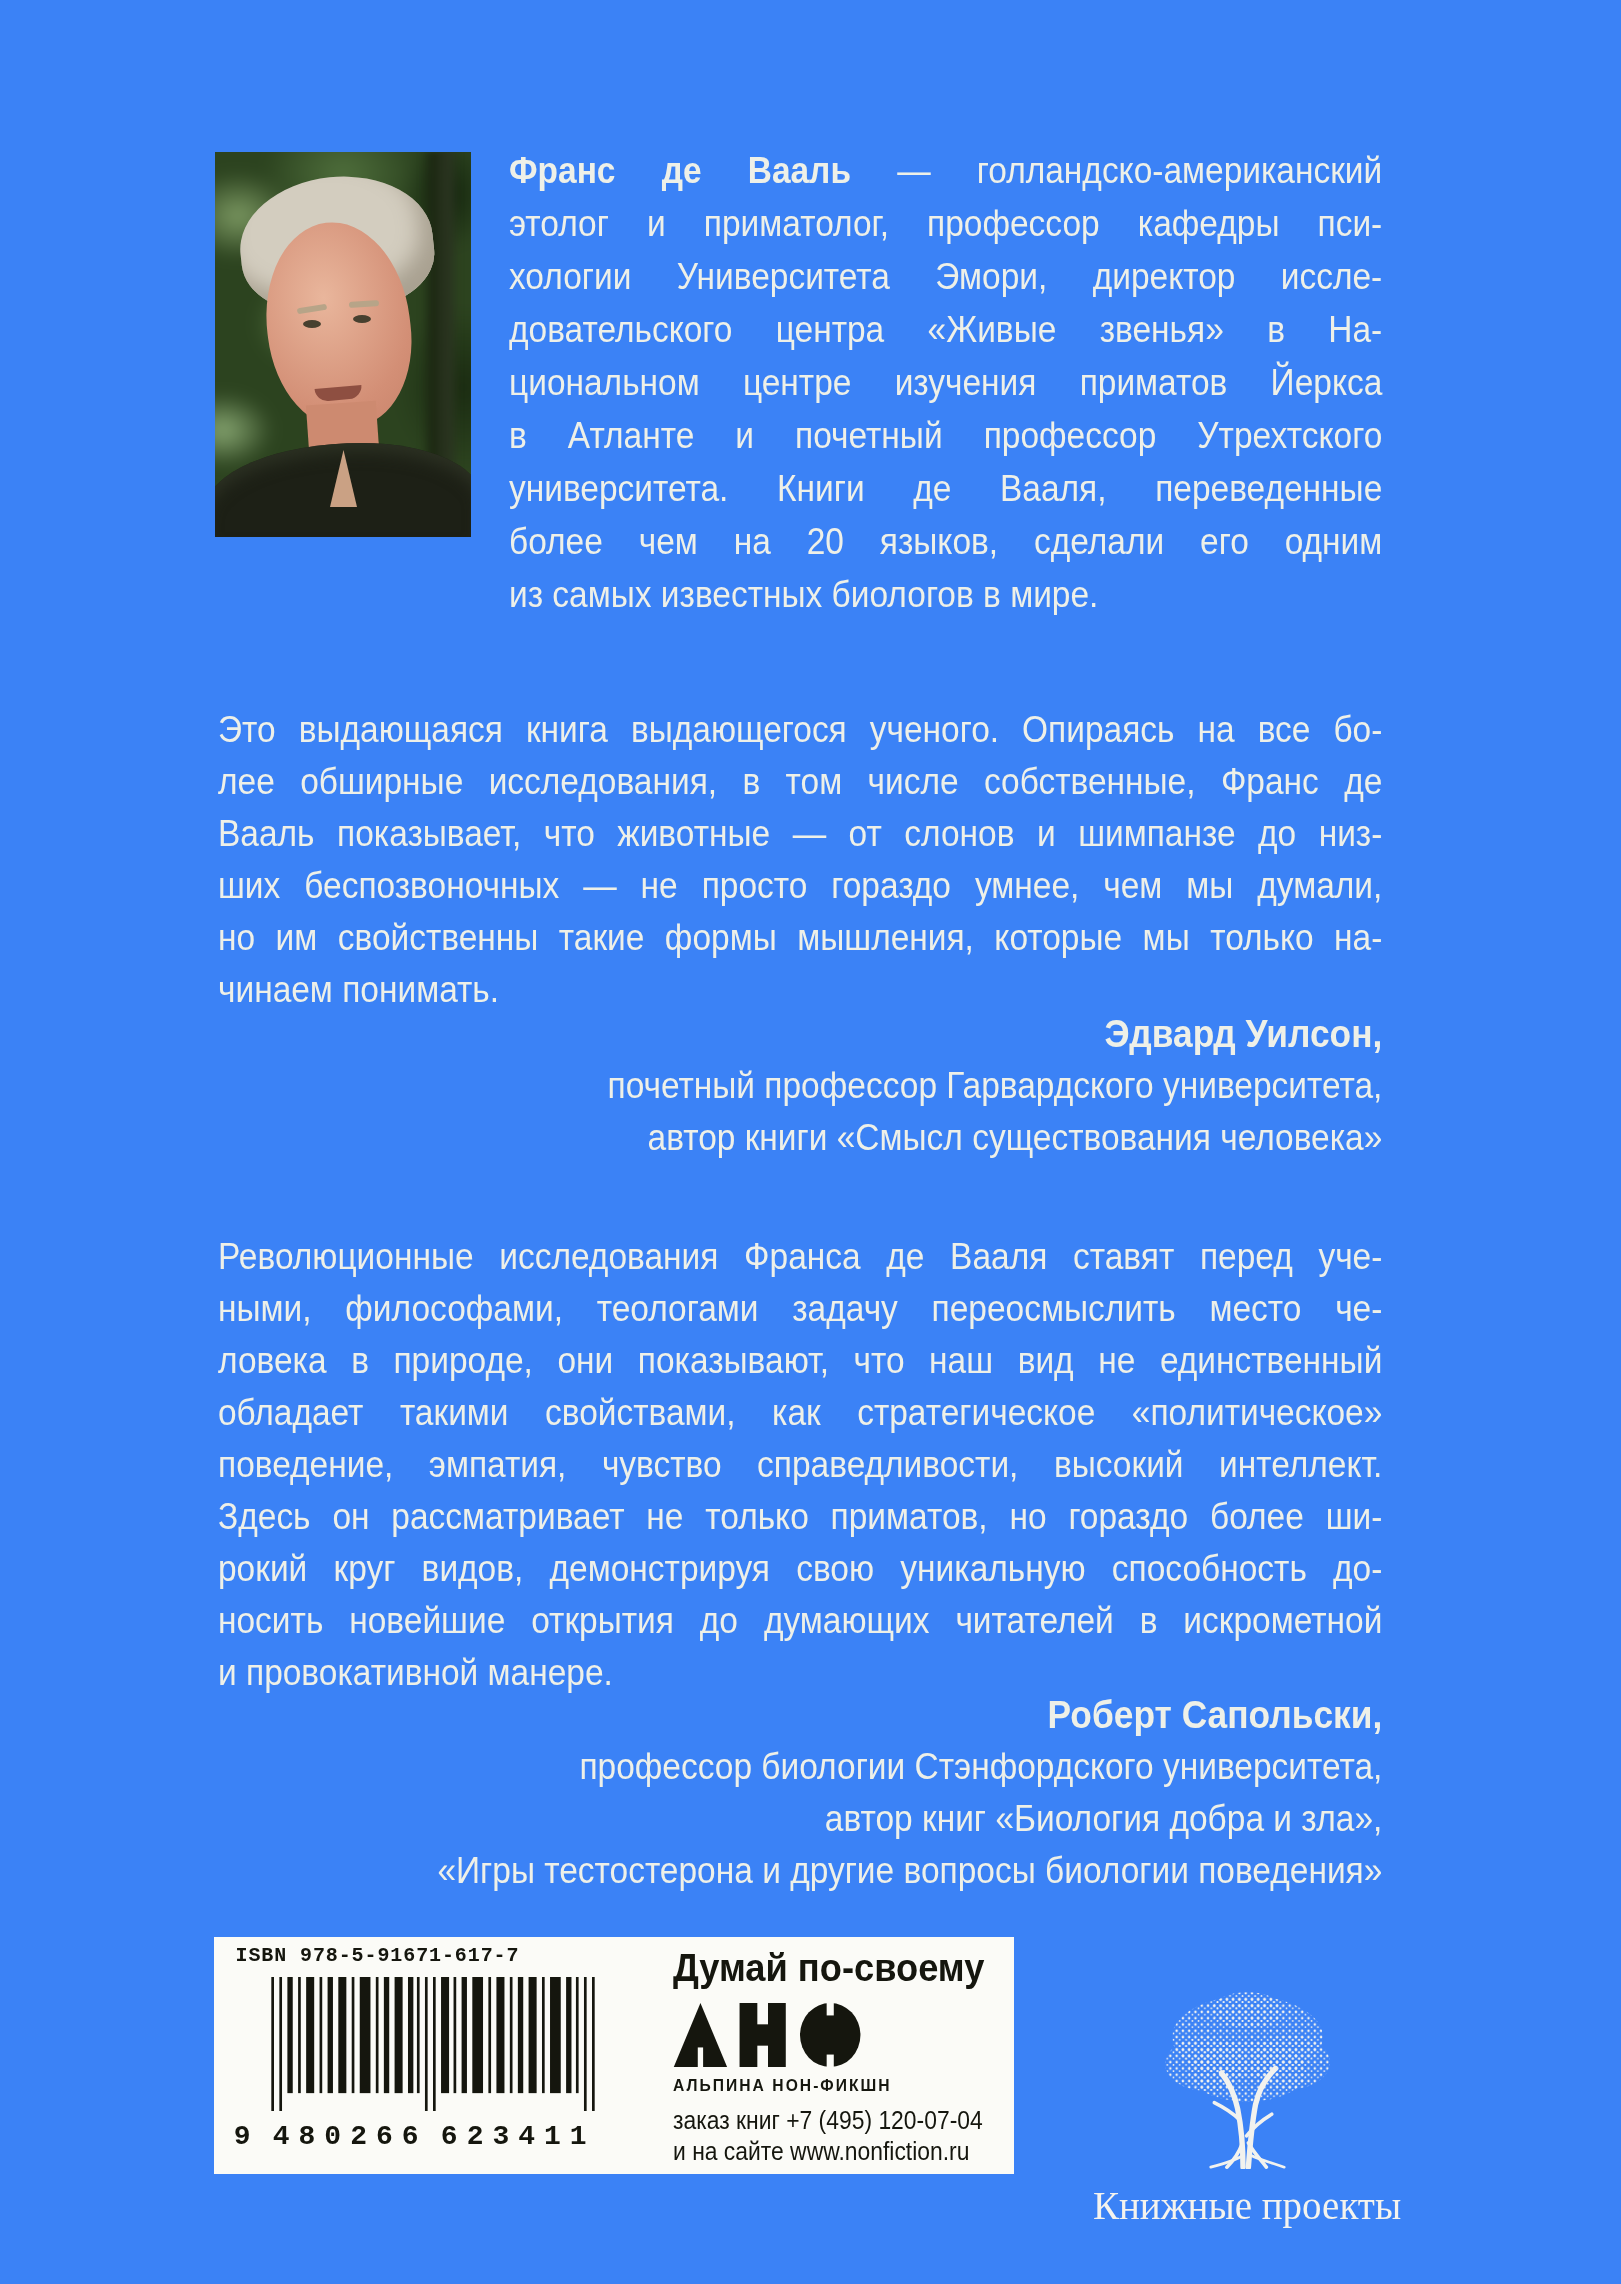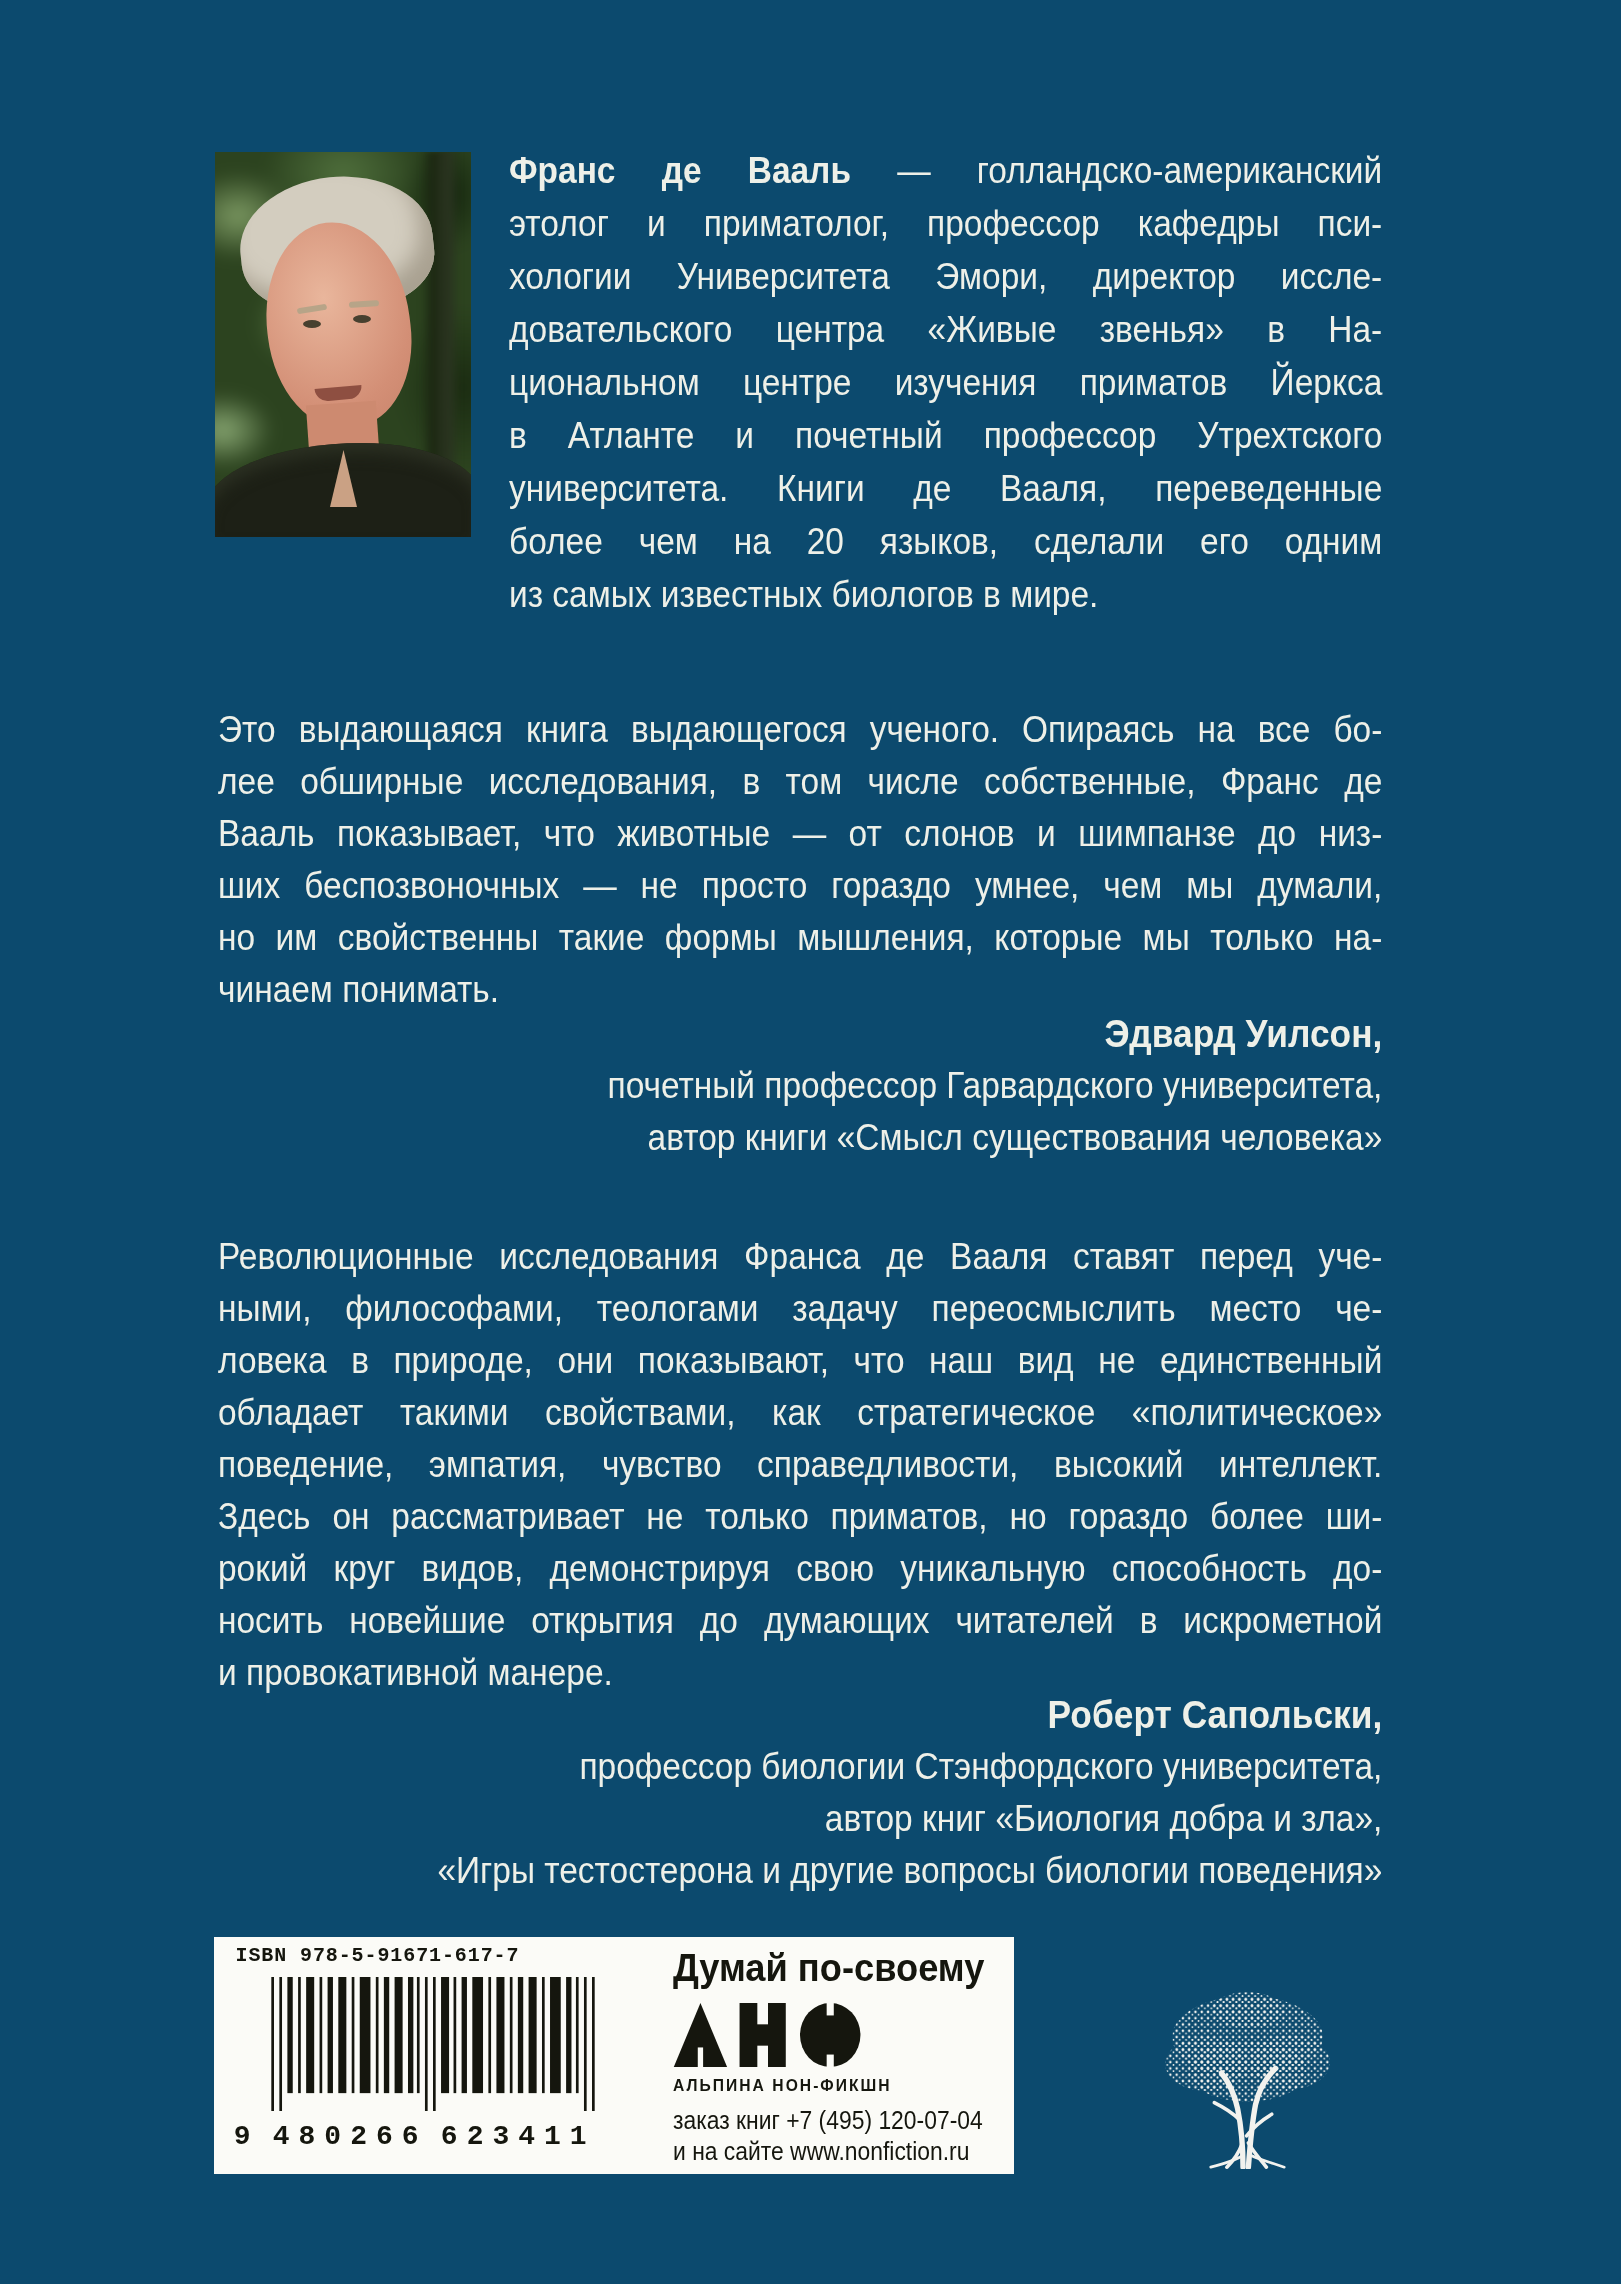--- a/index.html
+++ b/index.html
@@ -1,16 +1,16 @@
 <!DOCTYPE html>
 <html style="font-size:14.3px"><head>
 <meta charset="utf-8">
 <style>
   html,body{margin:0;padding:0;background:#0c0e08;}
-  .page{position:relative;width:1621px;height:2285px;background:#0c4a6e;overflow:hidden;
+  .page{position:relative;width:1621px;height:2285px;background:#3b82f6;overflow:hidden;
         font-family:"Liberation Sans",sans-serif;color:#eef0e8;text-decoration:underline;}
 
   
   .photo{position:absolute;left:215px;top:152px;width:256px;height:385px;overflow:hidden;background:#24381c;}
   .photo .foliage{position:absolute;inset:-22.4px;filter:blur(8px);
     background:
       radial-gradient(81px 63px at 15% 20%, #7d9a63 0%, rgba(125,154,99,0) 70%),
       radial-gradient(63px 81px at 85% 15%, #14250e 0%, rgba(20,37,14,0) 70%),
       radial-gradient(72px 54px at 10% 70%, #89a873 0%, rgba(137,168,115,0) 70%),
       radial-gradient(107px 81px at 50% 10%, #4f6f3c 0%, rgba(79,111,60,0) 75%),
@@ -243,17 +243,18 @@
         <path d="M103,203 C105,176 107,154 111,133 C115,115 123,103 133,93" stroke-width="6"></path>
         <path d="M101,168 C109,158 119,150 129,144" stroke-width="4"></path>
         <path d="M93,150 C85,142 75,136 65,131" stroke-width="4"></path>
         <path d="M79,203 C86,196 92,188 96,177" stroke-width="4"></path>
         <path d="M123,203 C117,195 109,187 103,176" stroke-width="4"></path>
         <path d="M61,203 C76,199 89,195 97,190" stroke-width="3"></path>
         <path d="M143,203 C128,198 114,194 106,190" stroke-width="3"></path>
       </g>
     </svg>
     <div class="ztext">
+      <div>Книжные проекты</div>
     </div>
   </div>
 
 </div>
 
 
 </body></html>

